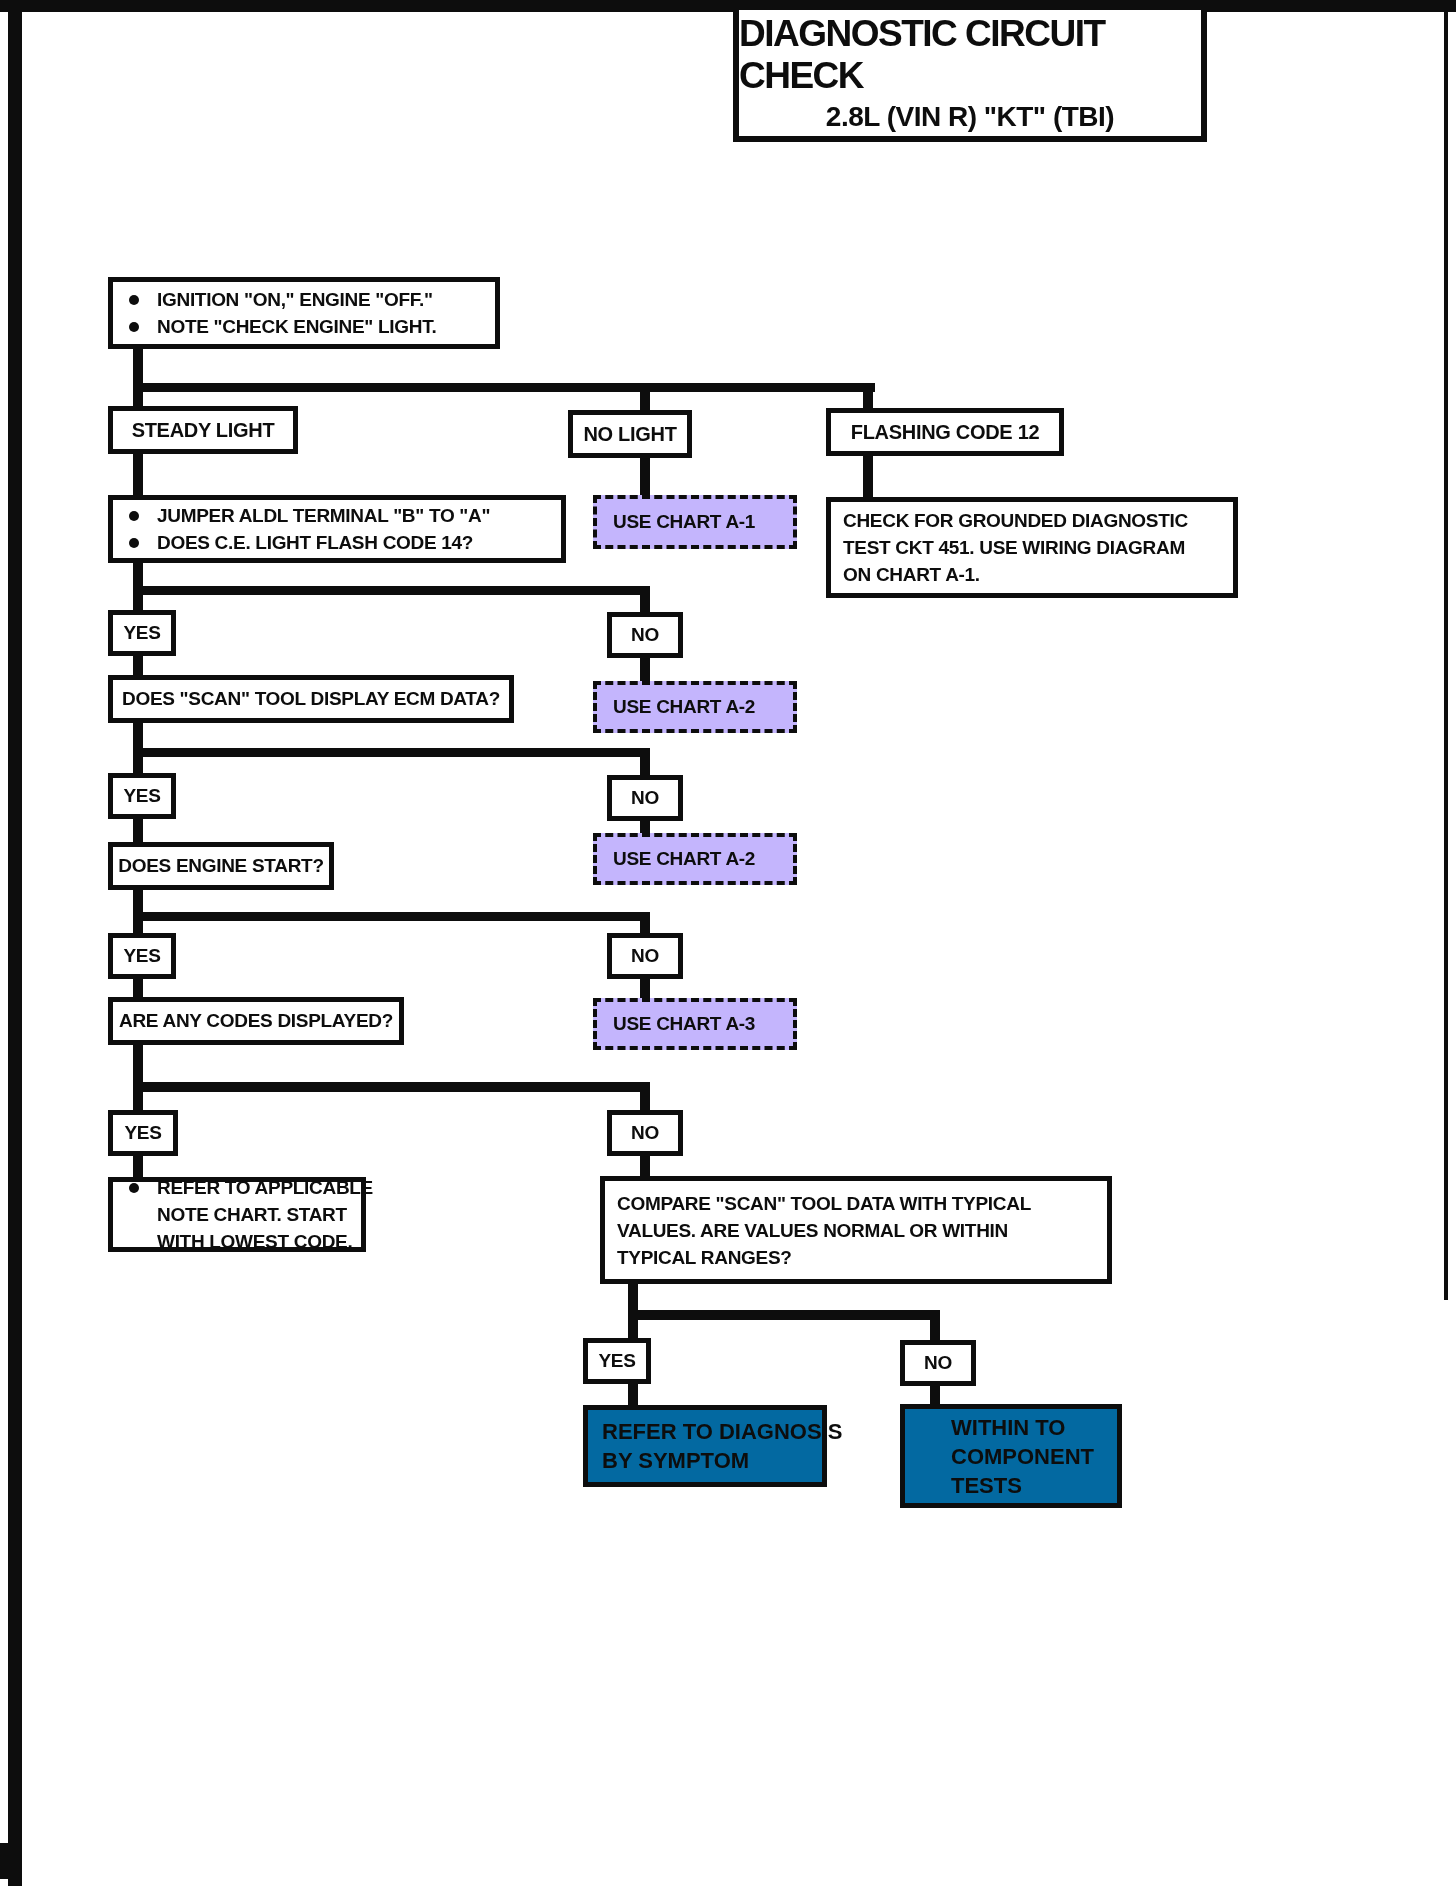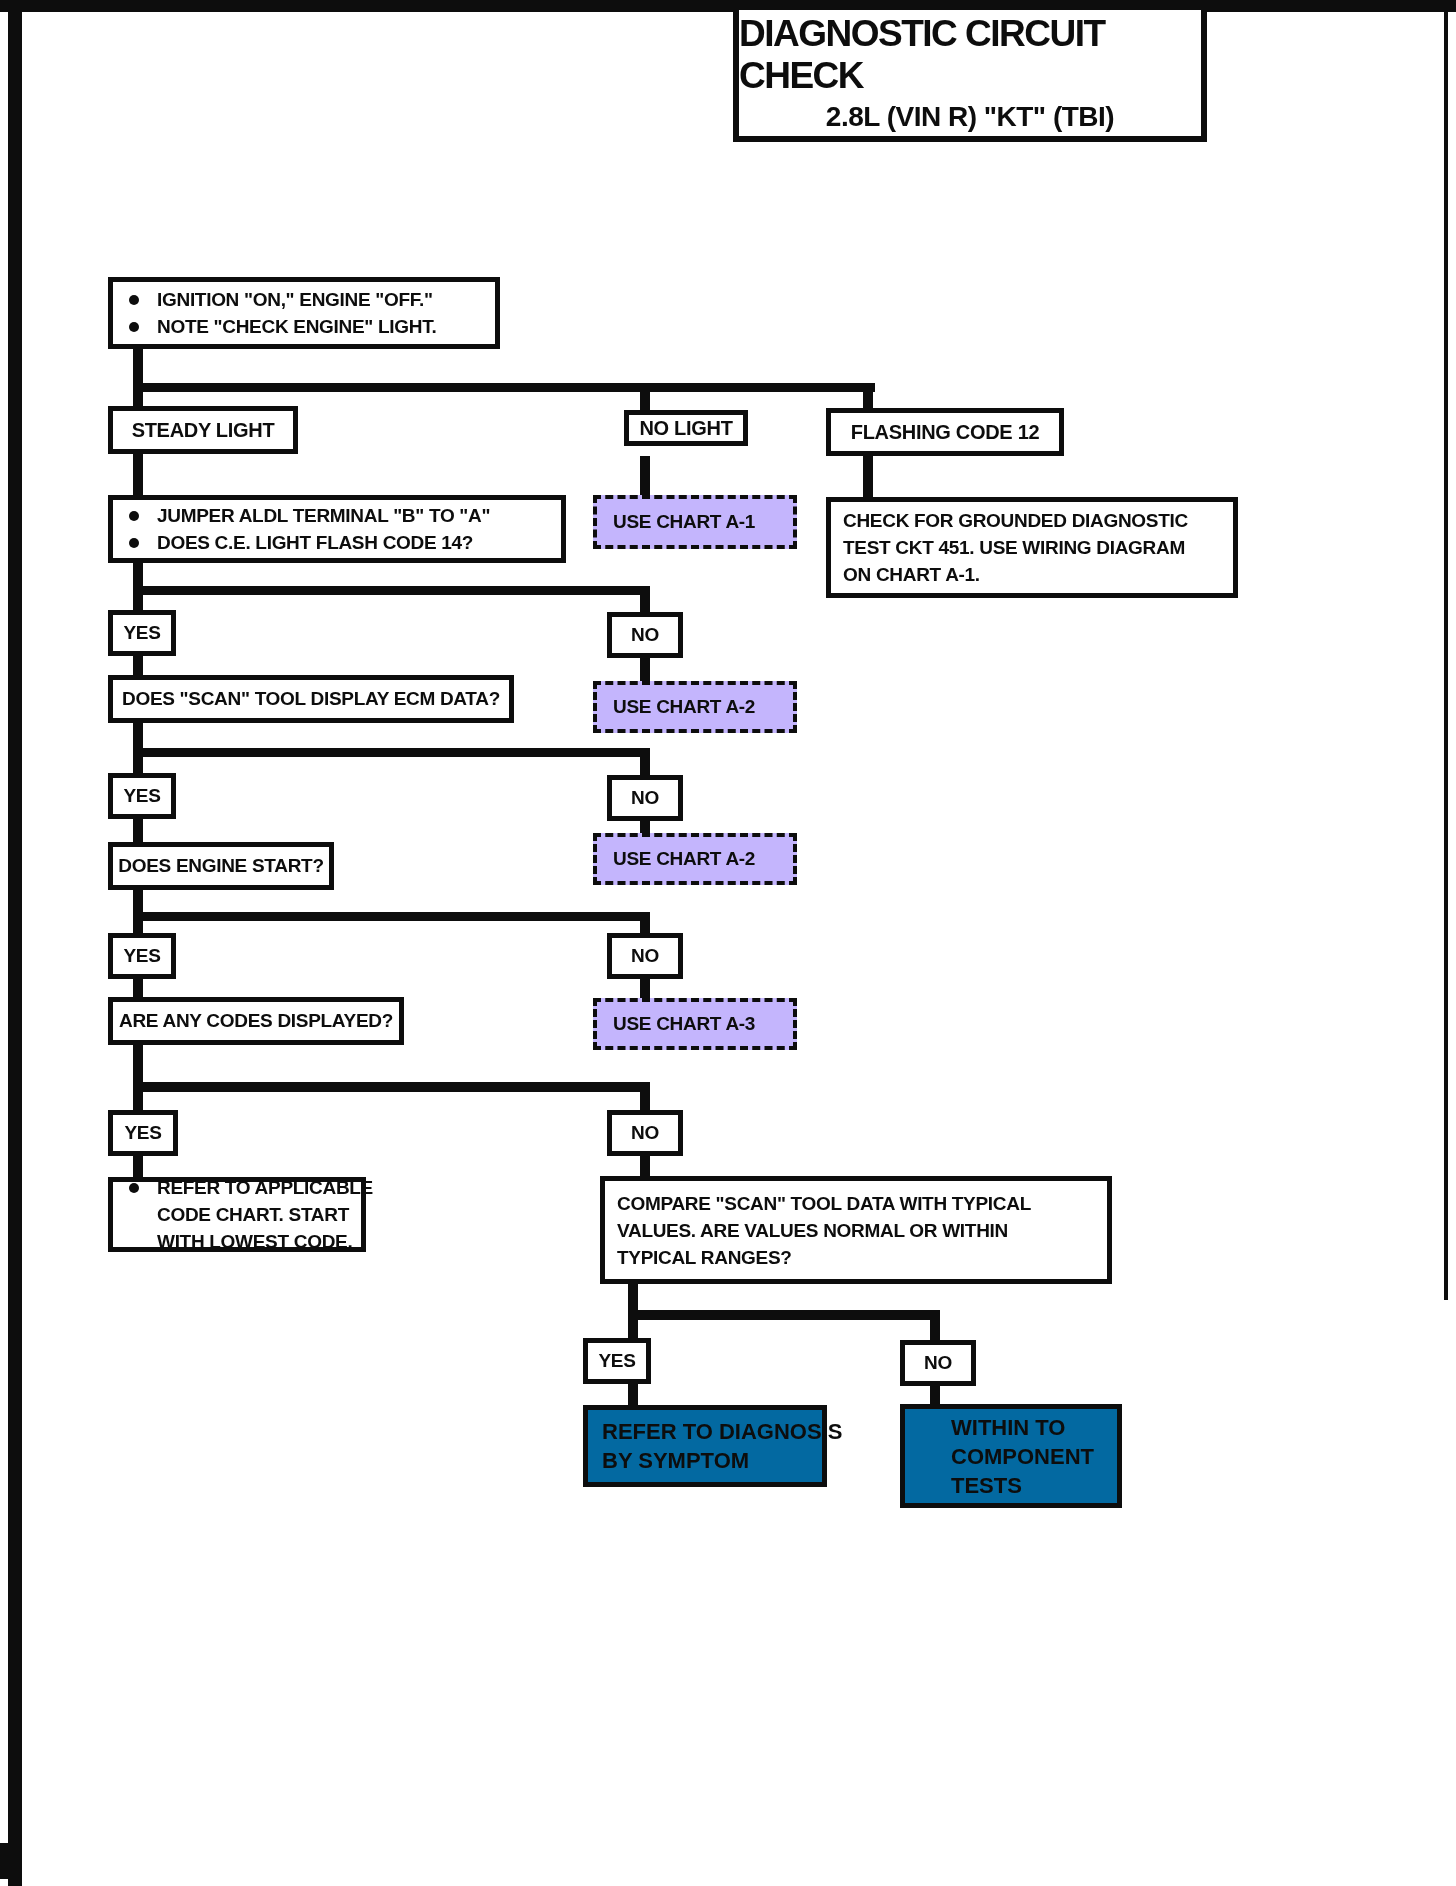--- a/index.html
+++ b/index.html
@@ -105,21 +105,21 @@
       </div>
     <div class="brow">
         <span class="dot"></span>
         <span>NOTE "CHECK ENGINE" LIGHT.</span>
       </div>
   </div>
 
   <div class="box" style="left:108px;top:406px;width:190px;height:48px">
     <span>STEADY LIGHT</span>
   </div>
-  <div class="box" style="left:624px;top:410px;width:124px;height:36px">
+  <div class="box" style="left:568px;top:410px;width:124px;height:48px">
     <span>NO LIGHT</span>
   </div>
   <div class="box" style="left:826px;top:408px;width:238px;height:48px">
     <span>FLASHING CODE 12</span>
   </div>
 
   <div class="multibox" style="left:108px;top:495px;width:458px;height:68px">
     <div class="brow">
         <span class="dot"></span>
         <span>JUMPER  ALDL TERMINAL "B" TO "A"</span>
@@ -189,21 +189,21 @@
     <span>NO</span>
   </div>
 
   <div class="multibox" style="left:108px;top:1177px;width:258px;height:75px;align-items:flex-start">
     <div class="brow">
         <span class="dot"></span>
         <span>REFER TO APPLICABLE</span>
       </div>
     <div class="brow">
         <span class="dot" style="visibility:hidden"></span>
-        <span>CODE CHART.  START</span>
+        <span>NOTE CHART.  START</span>
       </div>
     <div class="brow">
         <span class="dot" style="visibility:hidden"></span>
         <span>WITH LOWEST CODE.</span>
       </div>
   </div>
 
   <div class="multibox" style="left:600px;top:1176px;width:512px;height:108px;align-items:flex-start;padding-left:12px">
     <div class="tline">COMPARE "SCAN" TOOL DATA WITH TYPICAL</div>
     <div class="tline">VALUES.  ARE VALUES NORMAL OR WITHIN</div>

